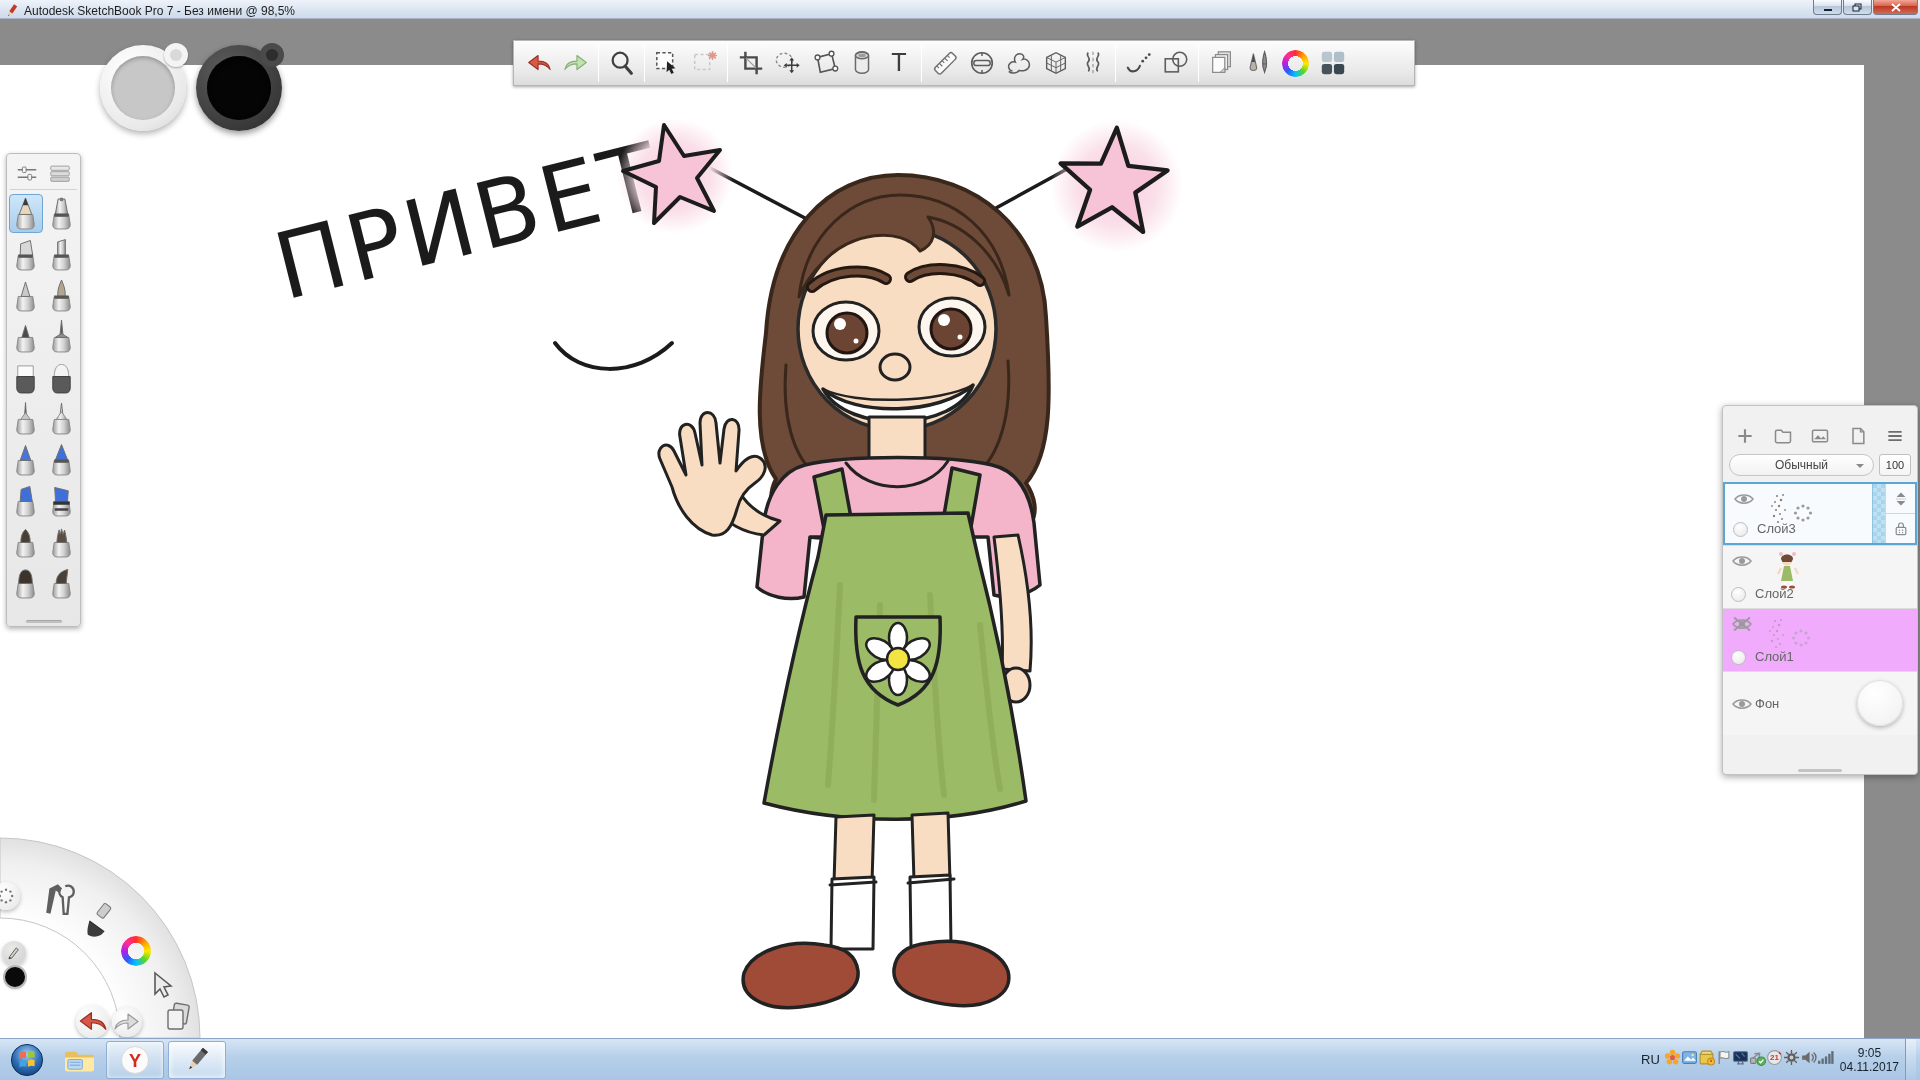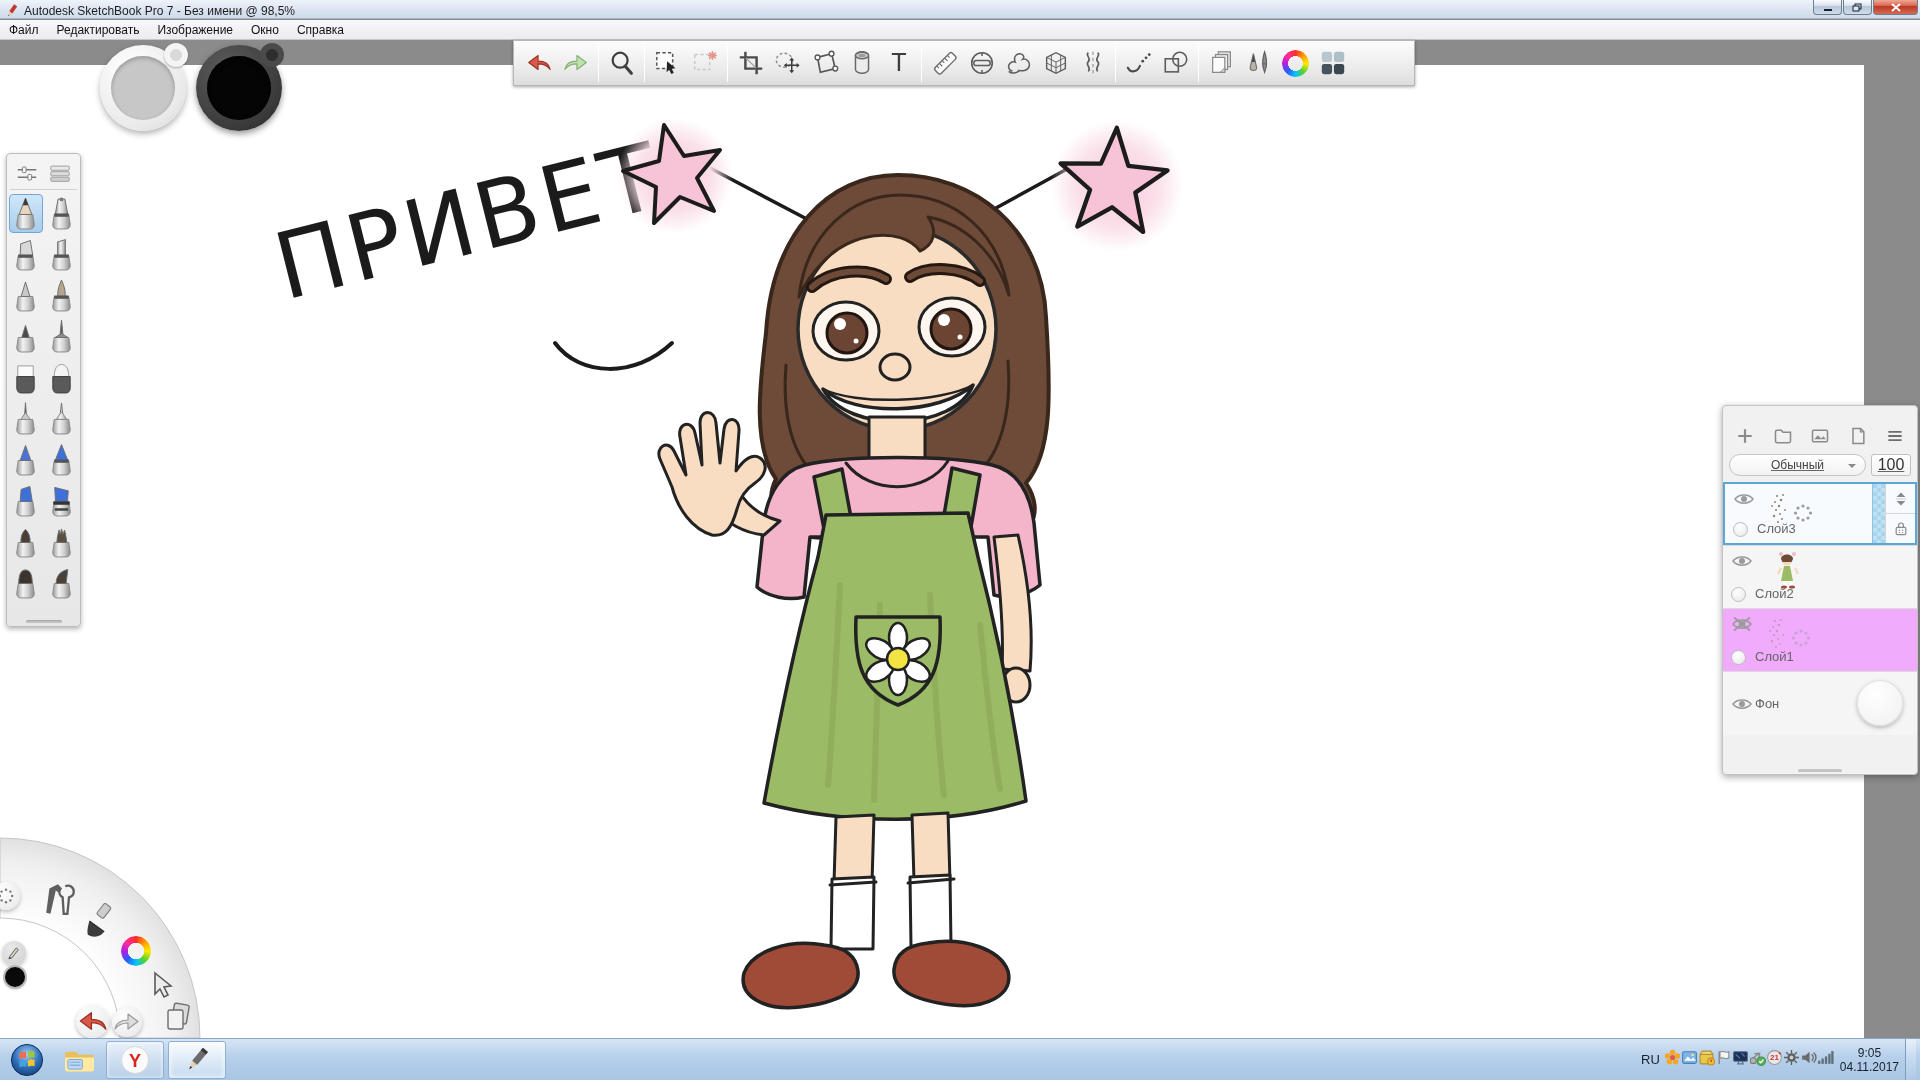--- a/index.html
+++ b/index.html
@@ -63,30 +63,30 @@
   .grip{position:absolute;bottom:3px;left:50%;transform:translateX(-50%);width:36px;height:3px;border-radius:2px;background:#c0c0c0;border-top:1px solid #a8a8a8;}
 
   
   .lagoon{position:absolute;left:0;top:793px;width:212px;height:205px;}
   .lagicon{position:absolute;display:flex;align-items:center;justify-content:center;}
   .circbtn{position:absolute;border-radius:50%;background:radial-gradient(circle at 38% 32%,#ffffff,#ececec 75%,#dadada);
     box-shadow:0 2px 4px rgba(0,0,0,.25);display:flex;align-items:center;justify-content:center;}
 
   
   .layerspanel{position:absolute;left:1722px;top:365px;width:196px;height:370px;background:#f1f1f1;
-    border:1px solid #c2c2c2;border-radius:4px;box-shadow:0 2px 7px rgba(0,0,0,.35);font-size:13px;color:#666;text-decoration:underline;}
+    border:1px solid #c2c2c2;border-radius:4px;box-shadow:0 2px 7px rgba(0,0,0,.35);font-size:13px;color:#666;}
   .lphead{height:18px;}
   .lpicons{display:flex;justify-content:space-between;align-items:center;padding:0 12px;height:26px;}
   .lpicons svg{width:20px;height:20px;}
   .lpmode{display:flex;align-items:center;gap:5px;padding:4px 6px 6px;}
   .blendsel{flex:1;height:22px;background:linear-gradient(#ffffff,#f2f2f2);border:1px solid #c5c5c5;border-radius:11px;
     display:flex;align-items:center;justify-content:center;font-size:12px;color:#444;position:relative;}
   .blendsel .car{position:absolute;right:9px;top:9px;width:0;height:0;border:4px solid transparent;border-top-color:#8a8a8a;}
-  .opbox{width:40px;height:22px;background:linear-gradient(#fff,#f4f4f4);border:1px solid #c0c0c0;border-radius:3px;
-    font-size:16px;color:#333;display:flex;align-items:center;justify-content:center;}
+  .opbox{width:32px;height:22px;background:linear-gradient(#fff,#f4f4f4);border:1px solid #c0c0c0;border-radius:3px;
+    font-size:11px;color:#333;display:flex;align-items:center;justify-content:center;}
   .lrow{position:relative;height:63px;border-top:1px solid #dcdcdc;background:#f5f5f5;}
   .lrow.dim{background:#f0abfc;}
   .lrow.sel{border:2px solid #5aa7d6;background:#f7fbfe;}
   .lrow .eye{position:absolute;left:8px;top:7px;width:22px;height:16px;}
   .lrow .radio{position:absolute;left:8px;bottom:6px;width:15px;height:15px;border-radius:50%;
     background:radial-gradient(circle at 40% 30%,#fff,#e6e6e6);border:1px solid #bdbdbd;}
   .lrow .lname{position:absolute;left:32px;bottom:7px;}
   .lrow .thumb{position:absolute;left:34px;top:4px;width:62px;height:40px;}
   .bluestrip{position:absolute;right:30px;top:0;width:13px;height:100%;
     background:repeating-conic-gradient(#bfe0f2 0 25%,#a9d5ec 0 50%) 0 0/8px 8px;border-left:1px solid #8fc3e2;}
@@ -140,27 +140,20 @@
           </svg>
         </span>
       <span class="wbtn close">
           <svg width="10" height="9" viewBox="0 0 10 9">
             <path d="M1 1l8 7M9 1L1 8" stroke="#fff" stroke-width="1.8"></path>
           </svg>
         </span>
     </div>
   </div>
 
-  <div class="menubar">
-    <span>Файл</span>
-    <span>Редактировать</span>
-    <span>Изображение</span>
-    <span>Окно</span>
-    <span>Справка</span>
-  </div>
 
   <div class="workarea">
 
     <div class="canvas">
       <svg width="1864" height="973" viewBox="0 0 1864 973">
         <defs>
           <radialGradient id="pinkGlow">
               <stop offset="0%" stop-color="#f8cdde"></stop>
               <stop offset="60%" stop-color="#fadfe9"></stop>
               <stop offset="100%" stop-color="#fadfe9" stop-opacity="0"></stop>

